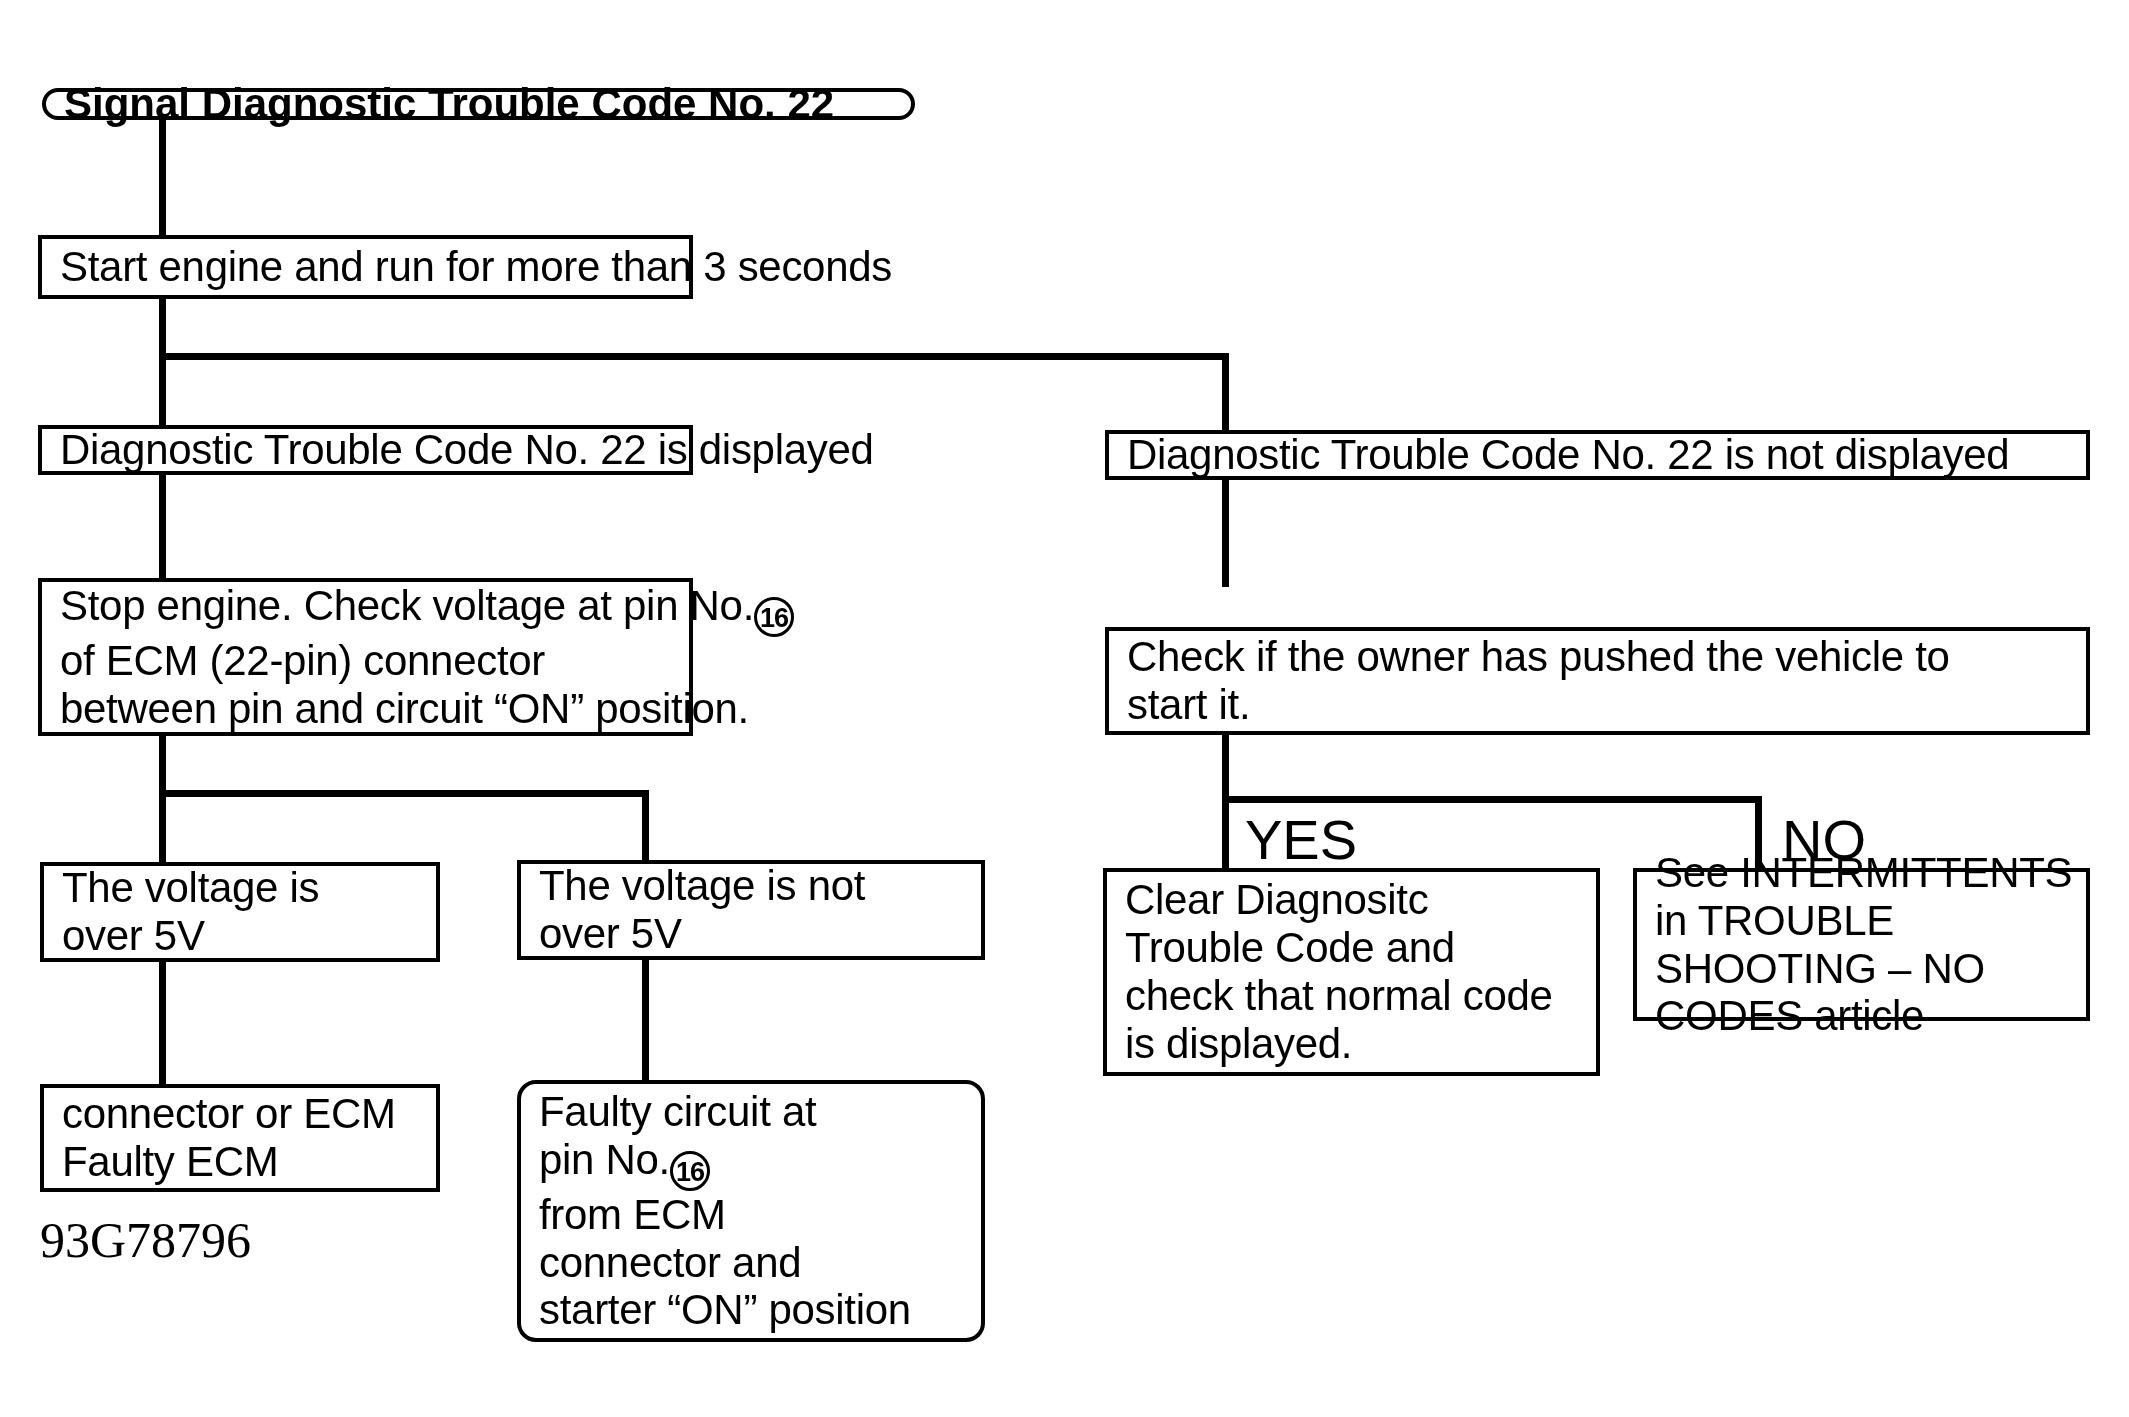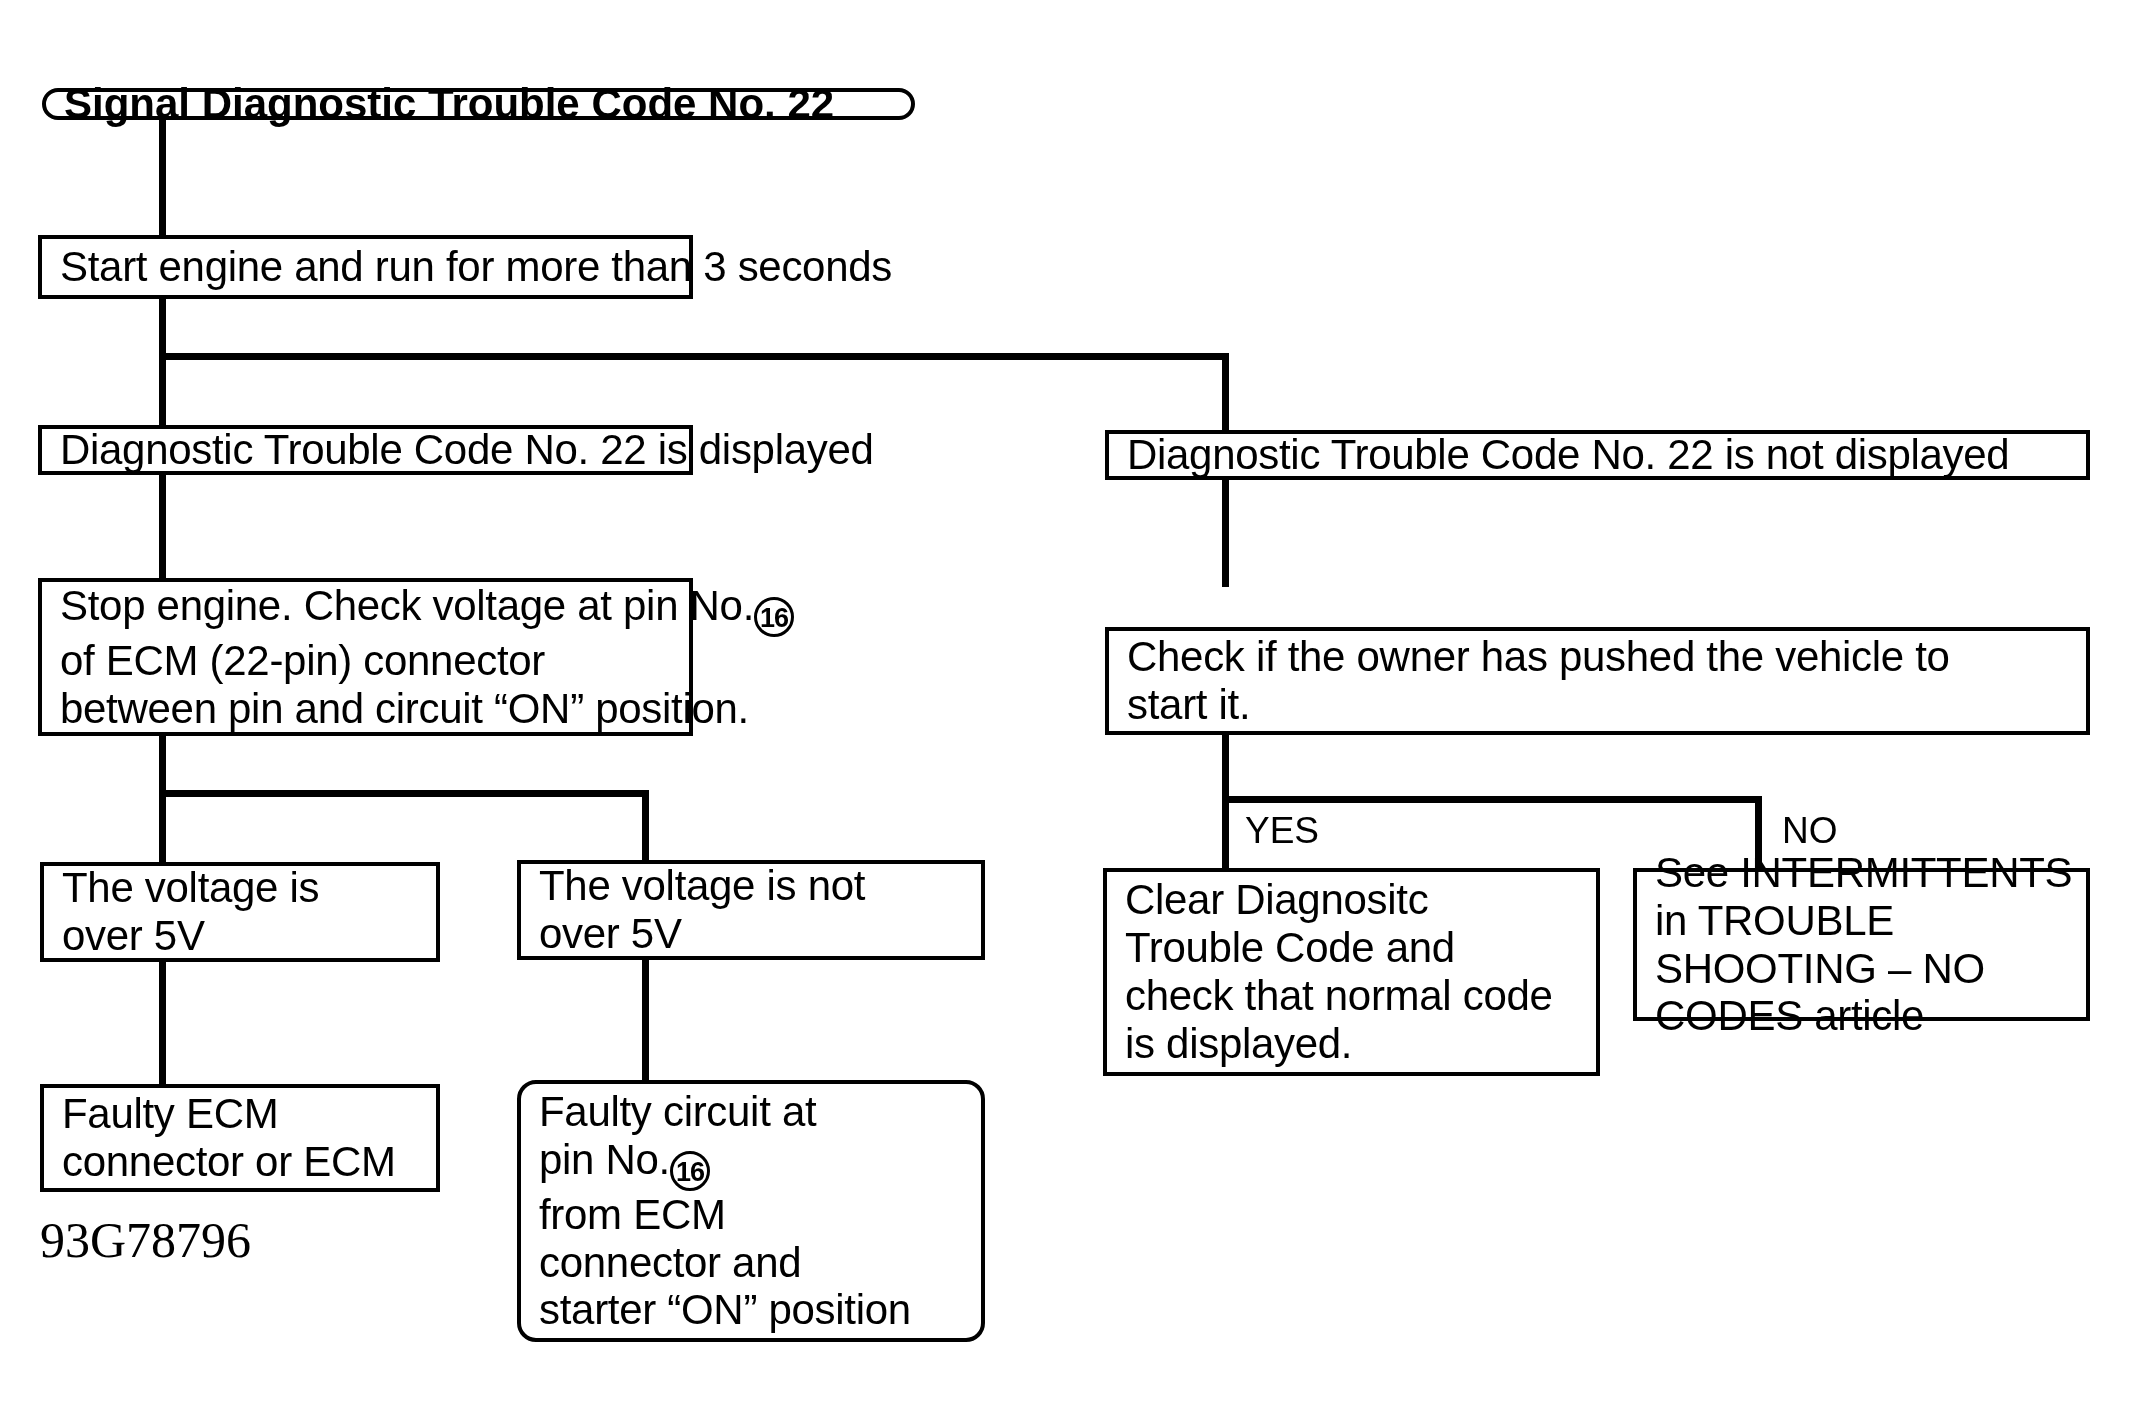--- a/index.html
+++ b/index.html
@@ -62,21 +62,21 @@
   }
   .hline {
     position: absolute;
     height: 7px;
     background: #000000;
     z-index: 1;
   }
   
   .branch-label {
     position: absolute;
-    font-size: 37px;
+    font-size: 56px;
     line-height: 1;
     white-space: pre;
     z-index: 6;
   }
   
   #fig-ref {
     position: absolute;
     font-family: Liberation Serif, serif;
     font-size: 50px;
     line-height: 1;
@@ -161,22 +161,22 @@
   </div>
 
   <div class="box" style="left:1633px; top:868px; width:457px; height:153px;">
     <div class="line">See INTERMITTENTS</div>
     <div class="line">in TROUBLE</div>
     <div class="line">SHOOTING – NO</div>
     <div class="line">CODES article</div>
   </div>
 
   <div class="box" style="left:40px; top:1084px; width:400px; height:108px;">
+    <div class="line">connector or ECM</div>
     <div class="line">Faulty ECM</div>
-    <div class="line">connector or ECM</div>
   </div>
 
   <div class="box" style="left:517px; top:1080px; width:468px; height:262px;border-radius:19px;">
     <div class="line">Faulty circuit at</div>
     <div class="line"><span>pin No.</span><span class="circnum">16</span></div>
     <div class="line">from ECM</div>
     <div class="line">connector and</div>
     <div class="line">starter “ON” position</div>
   </div>
 

